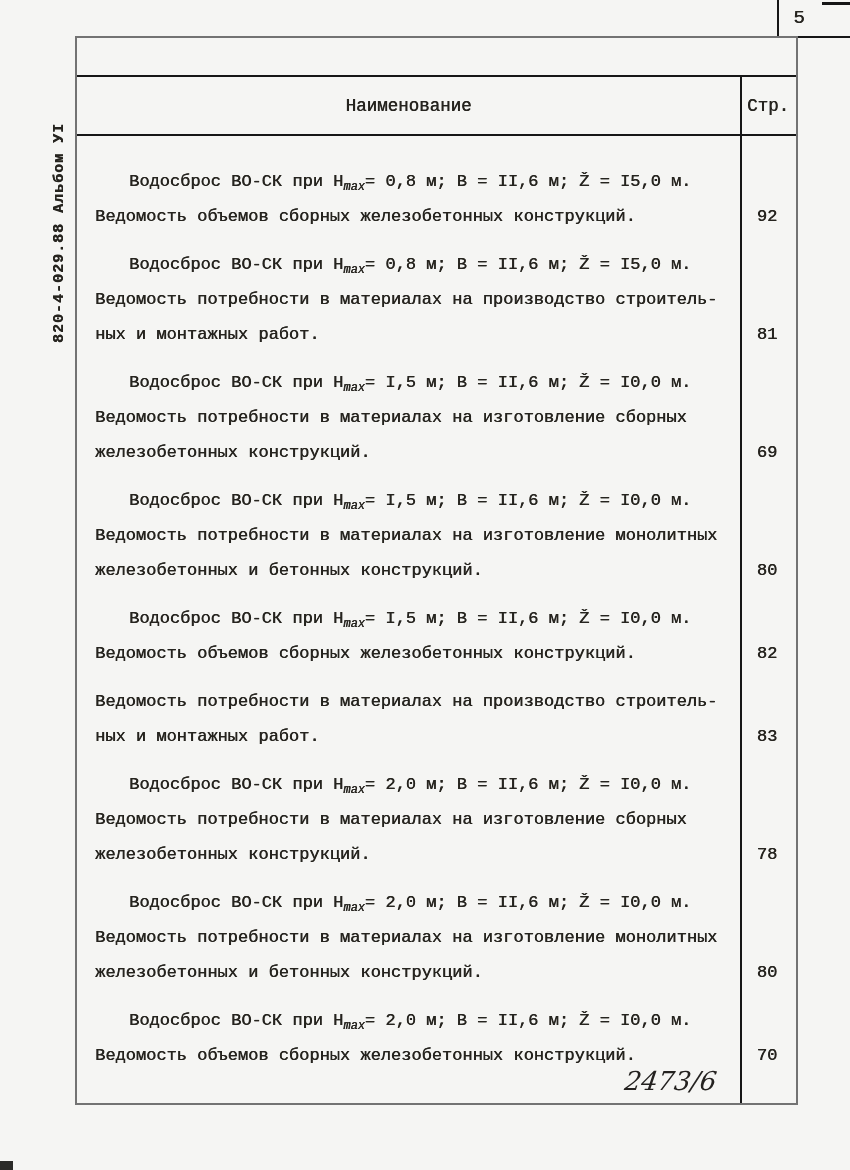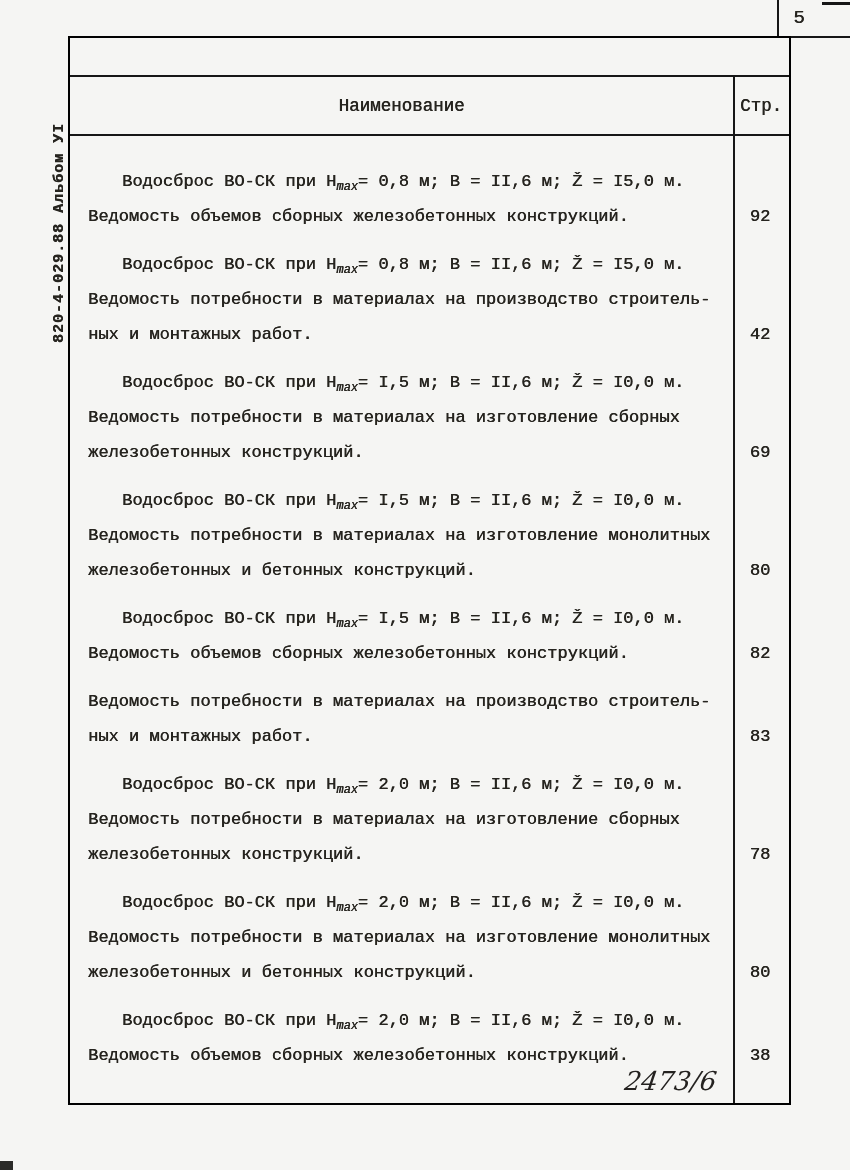--- a/index.html
+++ b/index.html
@@ -33,22 +33,22 @@
   }
   .handwritten-note{
     position:absolute;left:625px;top:1066px;
     font-family:"DejaVu Serif","Liberation Serif",serif;
     font-style:italic;font-size:26px;
     transform:skewX(-8deg);
     color:#242220;
   }
   
   .frame{
-    position:absolute;left:68px;top:36px;width:719px;height:1065px;
-    border:2px solid #000000;
+    position:absolute;left:75px;top:36px;width:719px;height:1065px;
+    border:2px solid #737373;
     text-decoration:underline;
   }
   .frame .band-line{position:absolute;left:0;top:37px;width:100%;height:2px;background:#161616;}
   .frame .header-line{position:absolute;left:0;top:96px;width:100%;height:2px;background:#161616;}
   .frame .col-divider{position:absolute;left:663px;top:37px;width:2px;bottom:0;background:#161616;}
   .header-row{position:absolute;left:0;top:39px;width:100%;height:57px;}
   .col-header-name{
     position:absolute;left:0;top:0;width:663px;height:57px;
     display:flex;align-items:center;justify-content:center;
     font-size:17.5px;text-shadow:0.4px 0 0 currentColor;
@@ -113,21 +113,21 @@
 
   <div class="entry">
     <div class="entry-text">
       <div class="entry-heading"><span>Водосброс ВО-СК при Н</span><sub>max</sub><span>= 0,8 м; В = II,6 м; Ž = I5,0 м.</span></div>
       <div>
 
       <div class="entry-body-line">Ведомость потребности в материалах на производство строитель-</div>
               <div class="entry-body-line">ных и монтажных работ.</div>
             </div>
     </div>
-    <div class="page-cell">42</div>
+    <div class="page-cell">81</div>
   </div>
 
   <div class="entry">
     <div class="entry-text">
       <div class="entry-heading"><span>Водосброс ВО-СК при Н</span><sub>max</sub><span>= I,5 м; В = II,6 м; Ž = I0,0 м.</span></div>
       <div>
 
       <div class="entry-body-line">Ведомость потребности в материалах на изготовление сборных</div>
               <div class="entry-body-line">железобетонных конструкций.</div>
             </div>
@@ -194,21 +194,21 @@
   </div>
 
   <div class="entry">
     <div class="entry-text">
       <div class="entry-heading"><span>Водосброс ВО-СК при Н</span><sub>max</sub><span>= 2,0 м; В = II,6 м; Ž = I0,0 м.</span></div>
       <div>
 
       <div class="entry-body-line">Ведомость объемов сборных железобетонных конструкций.</div>
             </div>
     </div>
-    <div class="page-cell">38</div>
+    <div class="page-cell">70</div>
   </div>
 </div>
   </div>
 
   <div class="handwritten-note">2473/6</div>
 
   <div class="blot"></div>
 </div>
 
 </body></html>

